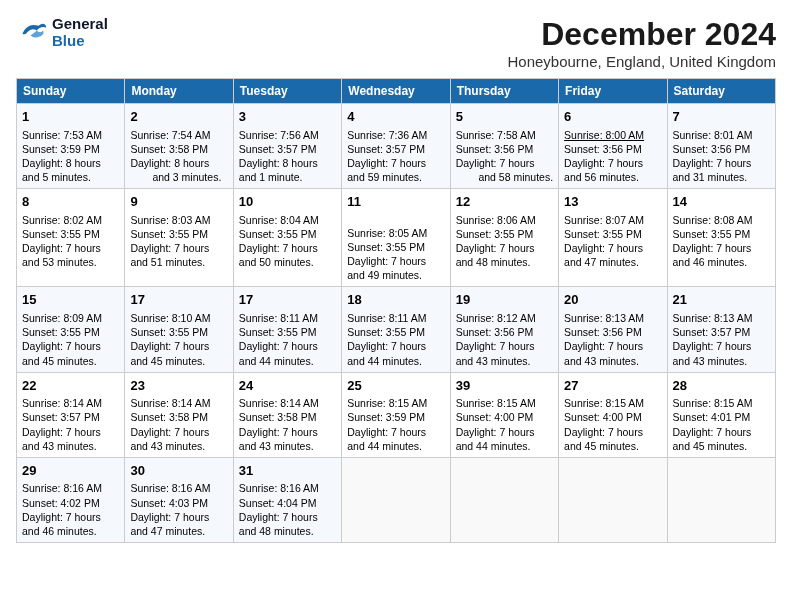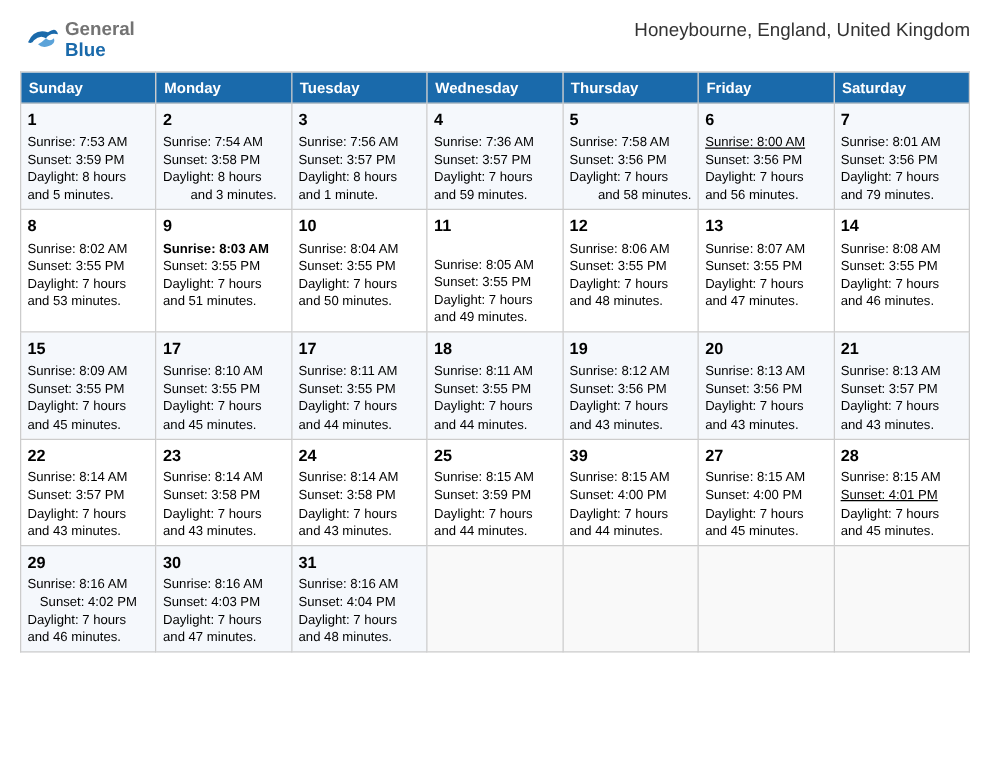--- a/index.html
+++ b/index.html
@@ -79,25 +79,26 @@
 </head>
 <body>
 
 <div class="header-area">
   <div class="logo">
     <svg class="logo-bird" viewBox="0 0 40 34" xmlns="http://www.w3.org/2000/svg">
       <path d="M8,18 Q14,4 28,8 Q36,2 38,10 Q30,8 26,14 Q20,10 14,16 Q12,20 8,18Z" fill="#1a6aab"></path>
       <path d="M26,14 Q30,18 34,14 Q36,20 28,22 Q22,24 18,20 Q22,18 26,14Z" fill="#5ba3d9"></path>
     </svg>
     <div style="display:flex;flex-direction:column;line-height:1.1;">
-      <span style="font-size:15px;font-weight:bold;color:#737373;">General</span>
+      <span style="font-size:15px;font-weight:bold;color:#0f172a;">General</span>
       <span style="font-size:15px;font-weight:bold;color:#1a6aab;">Blue</span>
     </div>
   </div>
   <div class="title-area">
+    <div class="main-title">December 2024</div>
     <div class="subtitle">Honeybourne, England, United Kingdom</div>
   </div>
 </div>
 
 <table class="calendar">
   <thead>
     <tr id="dow-row">
     <th>Sunday</th>
         <th>Monday</th>
         <th>Tuesday</th>
@@ -149,34 +150,34 @@
           <span style="display: block; text-decoration: underline;">Sunrise: 8:00 AM</span>
           <span style="display: block;">Sunset: 3:56 PM</span>
           <span style="display: block;">Daylight: 7 hours</span>
           <span style="display: block;">and 56 minutes.</span>
         </td>
         <td>
           <span class="day-num">7</span>
           <span style="display: block;">Sunrise: 8:01 AM</span>
           <span style="display: block;">Sunset: 3:56 PM</span>
           <span style="display: block;">Daylight: 7 hours</span>
-          <span style="display: block;">and 79 minutes.</span>
+          <span style="display: block;">and 31 minutes.</span>
         </td>
       </tr>
       <tr>
         <td>
           <span class="day-num">8</span>
           <span style="display: block;">Sunrise: 8:02 AM</span>
           <span style="display: block;">Sunset: 3:55 PM</span>
           <span style="display: block;">Daylight: 7 hours</span>
           <span style="display: block;">and 53 minutes.</span>
         </td>
         <td>
           <span class="day-num">9</span>
-          <span style="display: block; font-weight: bold;">Sunrise: 8:03 AM</span>
+          <span style="display: block;">Sunrise: 8:03 AM</span>
           <span style="display: block;">Sunset: 3:55 PM</span>
           <span style="display: block;">Daylight: 7 hours</span>
           <span style="display: block;">and 51 minutes.</span>
         </td>
         <td>
           <span class="day-num">10</span>
           <span style="display: block;">Sunrise: 8:04 AM</span>
           <span style="display: block;">Sunset: 3:55 PM</span>
           <span style="display: block;">Daylight: 7 hours</span>
           <span style="display: block;">and 50 minutes.</span>
@@ -300,30 +301,30 @@
         <td>
           <span class="day-num">27</span>
           <span style="display: block;">Sunrise: 8:15 AM</span>
           <span style="display: block;">Sunset: 4:00 PM</span>
           <span style="display: block;">Daylight: 7 hours</span>
           <span style="display: block;">and 45 minutes.</span>
         </td>
         <td>
           <span class="day-num">28</span>
           <span style="display: block;">Sunrise: 8:15 AM</span>
-          <span style="display: block; text-decoration: underline;">Sunset: 4:01 PM</span>
+          <span style="display: block;">Sunset: 4:01 PM</span>
           <span style="display: block;">Daylight: 7 hours</span>
           <span style="display: block;">and 45 minutes.</span>
         </td>
       </tr>
       <tr>
         <td>
           <span class="day-num">29</span>
           <span style="display: block;">Sunrise: 8:16 AM</span>
-          <span style="display: block; text-align: center;">Sunset: 4:02 PM</span>
+          <span style="display: block;">Sunset: 4:02 PM</span>
           <span style="display: block;">Daylight: 7 hours</span>
           <span style="display: block;">and 46 minutes.</span>
         </td>
         <td>
           <span class="day-num">30</span>
           <span style="display: block;">Sunrise: 8:16 AM</span>
           <span style="display: block;">Sunset: 4:03 PM</span>
           <span style="display: block;">Daylight: 7 hours</span>
           <span style="display: block;">and 47 minutes.</span>
         </td>

